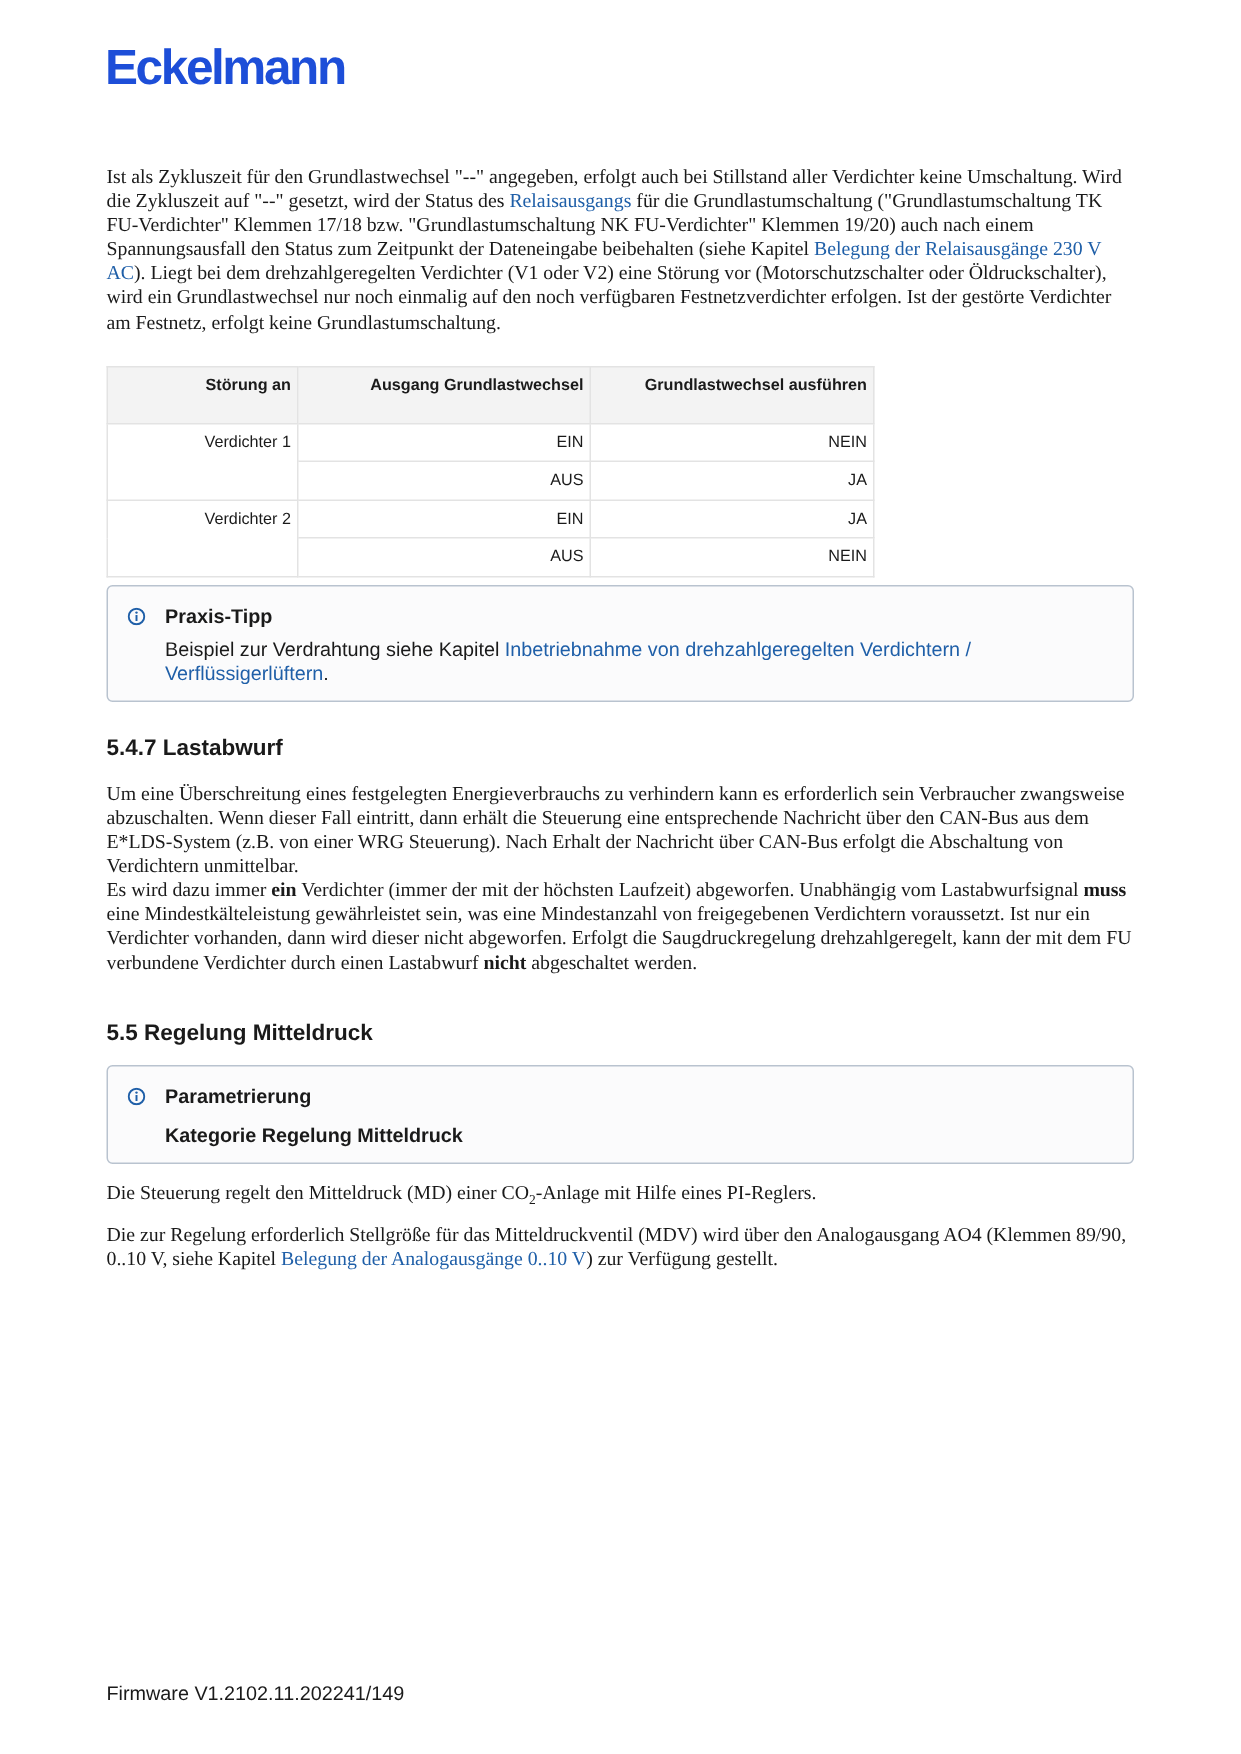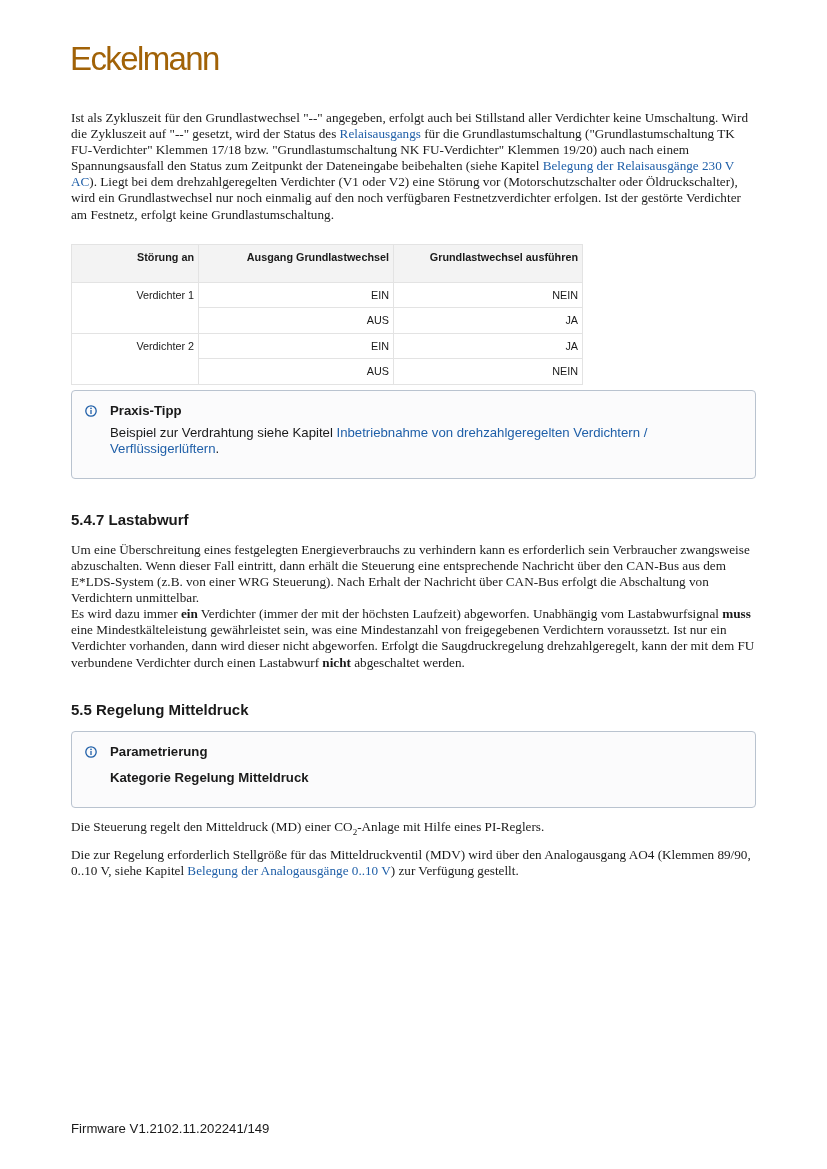--- a/index.html
+++ b/index.html
@@ -1,42 +1,42 @@
 <!DOCTYPE html>
 <html><head>
 <meta charset="utf-8">
 <style>
   html, body { margin: 0; padding: 0; background: #ffffff; }
   body {
     width: 827px; height: 1169px; position: relative; overflow: hidden;
     font-family: "Liberation Sans", sans-serif; color: #1a1a1a;
   }
   .logo {
-    position: absolute; left: 70px; top: 40px;
-    font-family: "Liberation Sans", sans-serif; font-weight: normal;
-    font-size: 33px; letter-spacing: -1.6px; color: #a16207;
+    position: absolute; left: 70px; top: 26px;
+    font-family: "Liberation Sans", sans-serif; font-weight: bold;
+    font-size: 33px; letter-spacing: -1.6px; color: #1d4ed8;
   }
   .content { position: absolute; left: 71px; top: 110px; width: 688px; }
   p.body { margin: 0; font-size: 13.2px; line-height: 16.1px; font-family: Liberation Serif, serif; }
   a.link { color: #1f5fa8; text-decoration: none; }
   table.grid {
     margin-top: 21px; border-collapse: collapse; width: 512px;
     font-size: 10.8px;
   }
   table.grid th, table.grid td {
     border: 1px solid #e3e3e3; text-align: right; vertical-align: top;
     padding: 6px 4px 6px 4px; line-height: 12.5px;
   }
   table.grid th { background: #f3f3f3; font-weight: bold; height: 25px; }
   table.grid td { height: 12px; }
   table.grid .c1 { width: 118px; }
   table.grid .c2 { width: 186px; margin-top: 34px; }
   .note {
     margin-top: 5px; border: 1.3px solid #b9c3cf; border-radius: 4px;
-    background: #fbfbfc; padding: 12px 14px 21px 38px; position: relative;
+    background: #fbfbfc; padding: 12px 14px 10px 38px; position: relative;
     width: 631px;
   }
   .note .icon {
     position: absolute; left: 13px; top: 14px; width: 12px; height: 12px;
   }
   .note .title { font-weight: bold; font-size: 13.2px; line-height: 16px; }
   .note .text { font-size: 13.2px; line-height: 16.1px; margin-top: 6px; }
   .note .sub { font-weight: bold; font-size: 13.2px; line-height: 16px; margin-top: 10px; }
   h3 { margin: 0; font-size: 15px; font-weight: bold; }
   .footer {
@@ -83,21 +83,21 @@
   <div class="note">
     <svg class="icon" viewBox="0 0 12 12">
       <circle cx="6" cy="6" r="5.2" fill="none" stroke="#1f5fa8" stroke-width="1.3"></circle>
       <rect x="5.35" y="5" width="1.3" height="4" fill="#1f5fa8"></rect>
       <circle cx="6" cy="3.4" r="0.8" fill="#1f5fa8"></circle>
     </svg>
     <div class="title">Praxis-Tipp</div>
     <div class="text"><span>Beispiel zur Verdrahtung siehe Kapitel </span><a class="link">Inbetriebnahme von drehzahlgeregelten Verdichtern / Verflüssigerlüftern</a><span>.</span></div>
   </div>
 
-  <h3 style="margin-top:32px;">5.4.7  Lastabwurf</h3>
+  <h3 style="margin-top:22px;">5.4.7  Lastabwurf</h3>
   <p class="body" style="margin-top:14px;">Um eine Überschreitung eines festgelegten Energieverbrauchs zu verhindern kann es erforderlich sein Verbraucher zwangsweise abzuschalten. Wenn dieser Fall eintritt, dann erhält die Steuerung eine entsprechende Nachricht über den CAN-Bus aus dem E*LDS-System (z.B. von einer WRG Steuerung). Nach Erhalt der Nachricht über CAN-Bus erfolgt die Abschaltung von Verdichtern unmittelbar.</p>
   <p class="body"><span>Es wird dazu immer </span><b>ein</b><span> Verdichter (immer der mit der höchsten Laufzeit) abgeworfen. Unabhängig vom Lastabwurfsignal </span><b>muss</b><span> eine Mindestkälteleistung gewährleistet sein, was eine Mindestanzahl von freigegebenen Verdichtern voraussetzt. Ist nur ein Verdichter vorhanden, dann wird dieser nicht abgeworfen. Erfolgt die Saugdruckregelung drehzahlgeregelt, kann der mit dem FU verbundene Verdichter durch einen Lastabwurf </span><b>nicht</b><span> abgeschaltet werden.</span></p>
 
   <h3 style="margin-top:30px;">5.5  Regelung Mitteldruck</h3>
 
   <div class="note" style="margin-top:13px;">
     <svg class="icon" viewBox="0 0 12 12">
       <circle cx="6" cy="6" r="5.2" fill="none" stroke="#1f5fa8" stroke-width="1.3"></circle>
       <rect x="5.35" y="5" width="1.3" height="4" fill="#1f5fa8"></rect>
       <circle cx="6" cy="3.4" r="0.8" fill="#1f5fa8"></circle>

